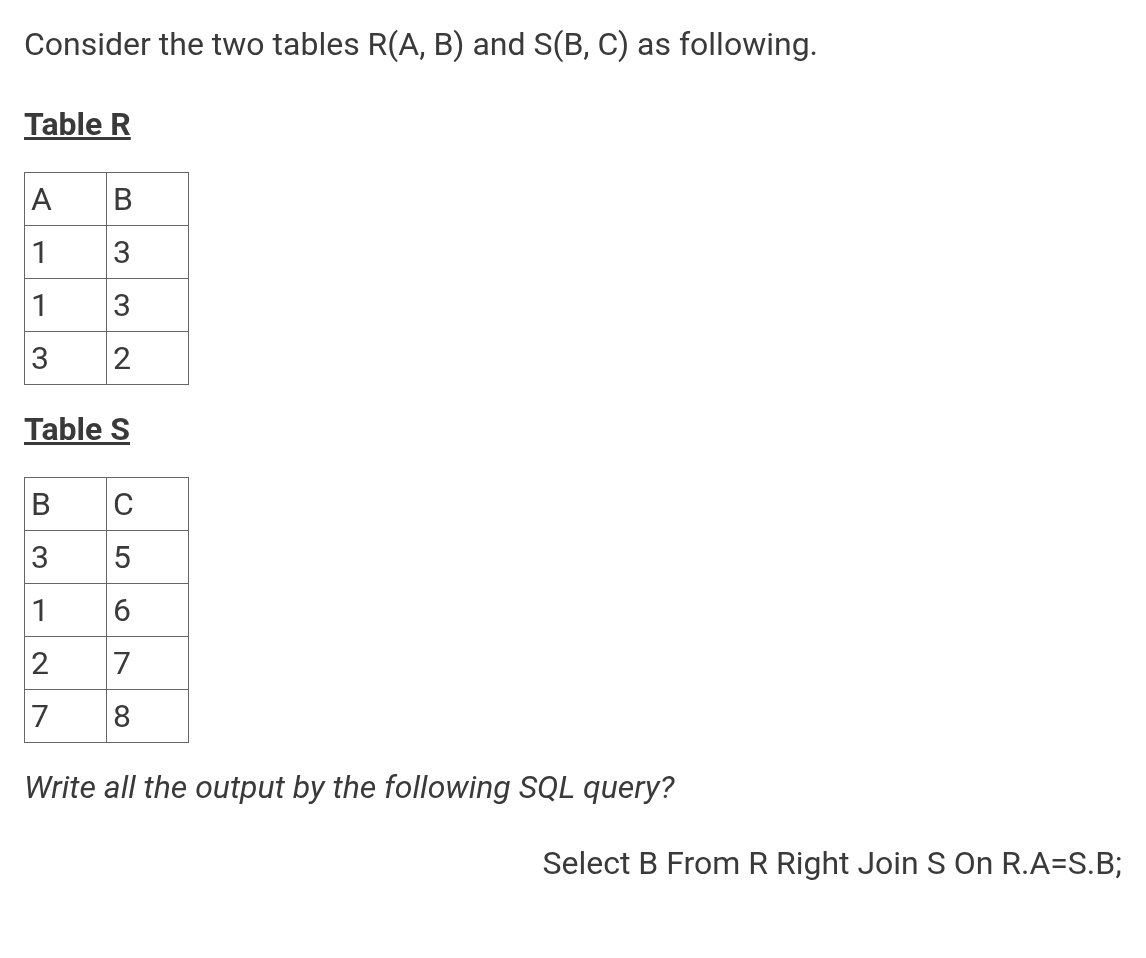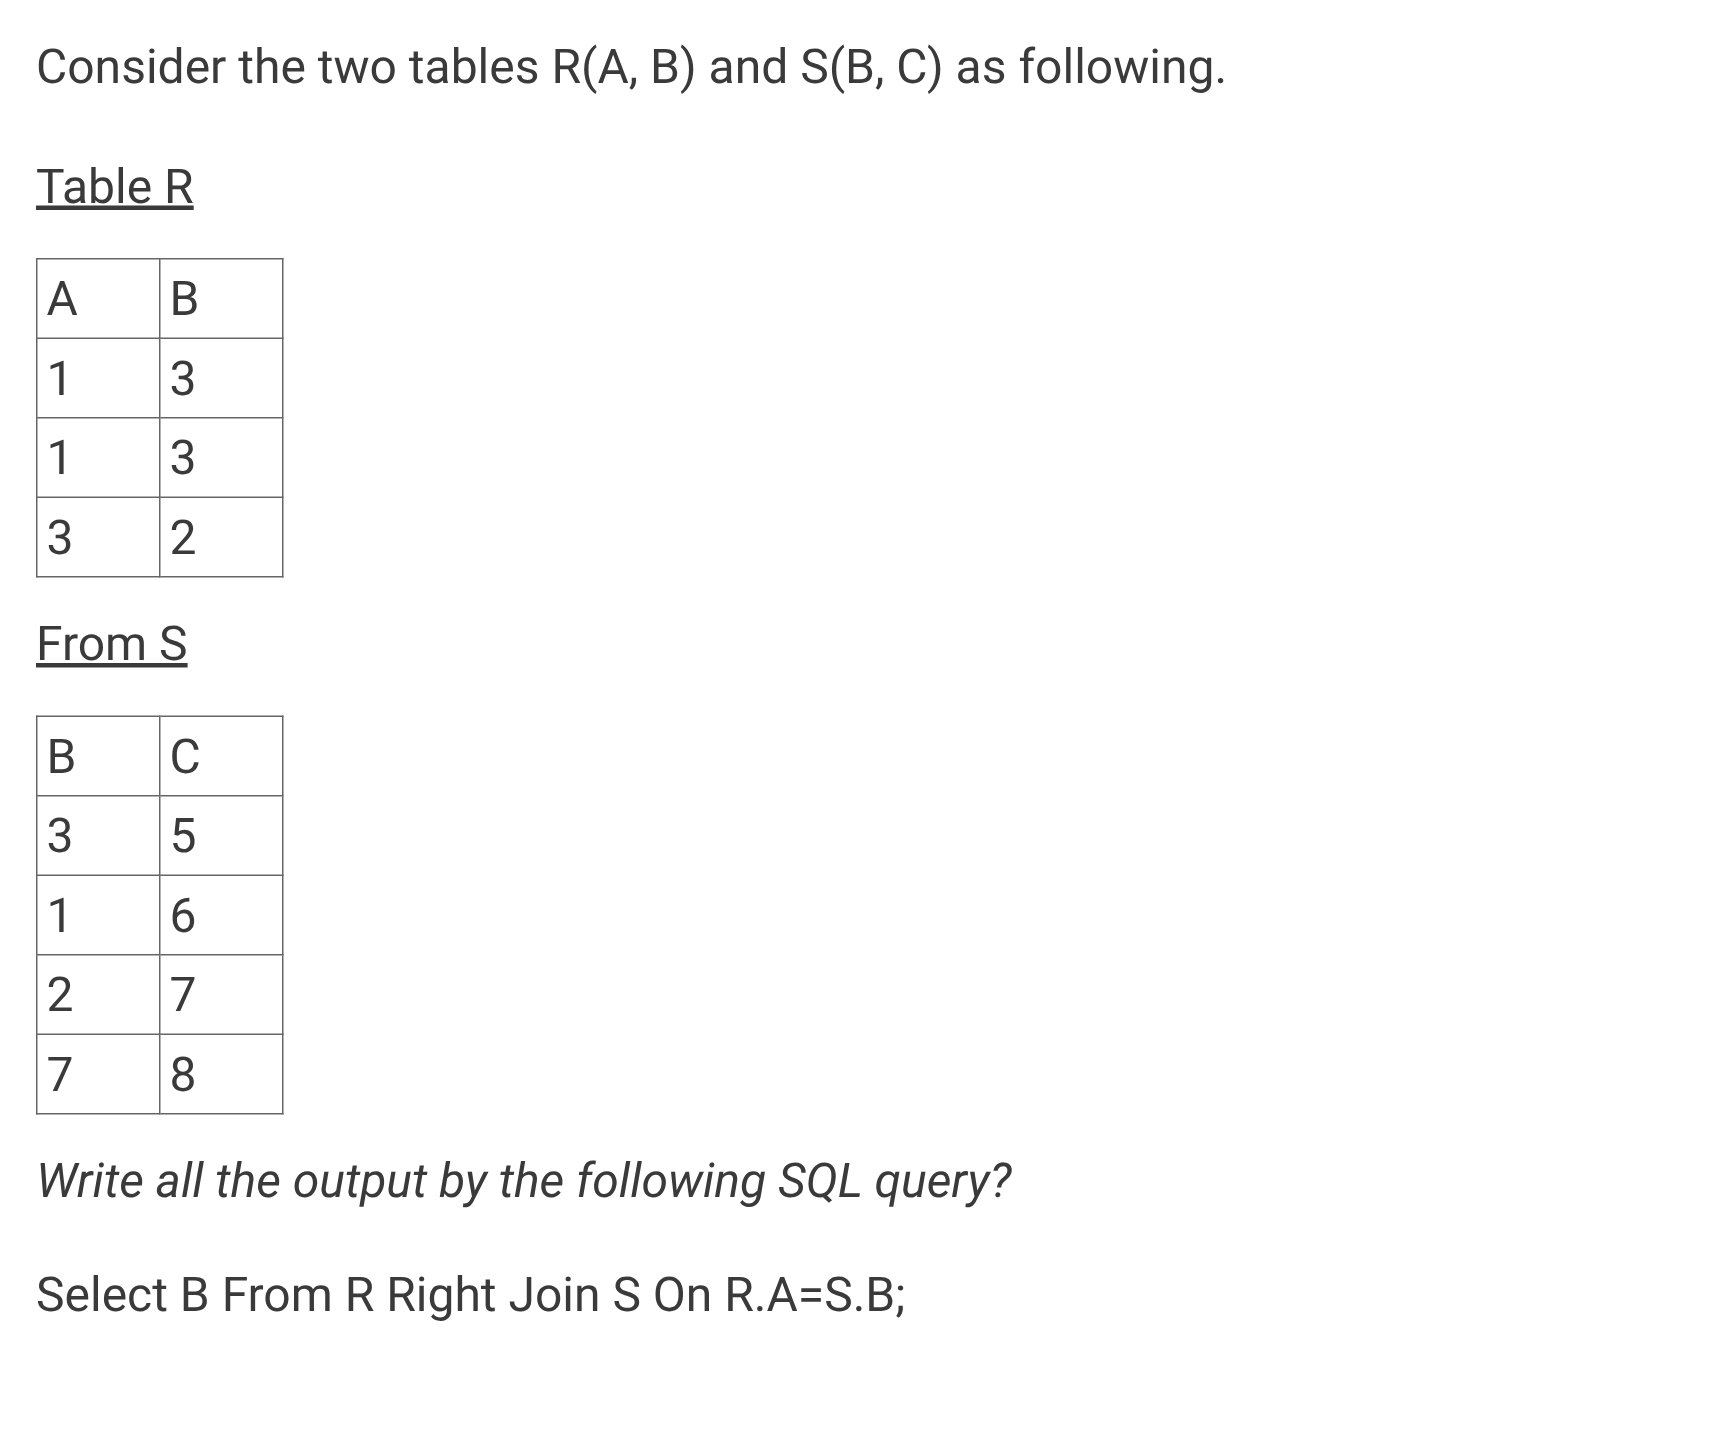--- a/index.html
+++ b/index.html
@@ -14,21 +14,21 @@
       font-size: 32px;
       line-height: 1.5;
       background: #fff;
     }
     .intro {
       margin-bottom: 32px;
     }
     .table-heading {
       text-decoration: underline;
       margin-bottom: 24px;
-      font-weight: 400;
+      font-weight: 700;
     }
     table {
       border-collapse: collapse;
       margin-bottom: 20px;
     }
     table td, table th {
       border: 1px solid #666;
       padding: 2px 6px;
       text-align: left;
       font-weight: 400;
@@ -36,20 +36,21 @@
       height: 46px;
       vertical-align: middle;
     }
     .question {
       margin-top: 16px;
       margin-bottom: 28px;
       font-style: italic;
     }
     .query {
       margin-top: 8px;
+      text-align: right;
     }
   </style>
 </head>
 <body>
 
 <p class="intro">Consider the two tables R(A, B) and S(B, C) as following.</p>
 
 <p class="table-heading">Table R</p>
 
 <table>
@@ -66,21 +67,21 @@
     <td>1</td>
     <td>3</td>
   </tr>
   <tr>
     <td>3</td>
     <td>2</td>
   </tr>
 </tbody>
   </table>
 
-<p class="table-heading">From S</p>
+<p class="table-heading">Table S</p>
 
 <table>
   <tbody>
       <tr>
     <td>B</td>
     <td>C</td>
   </tr>
   <tr>
     <td>3</td>
     <td>5</td>

